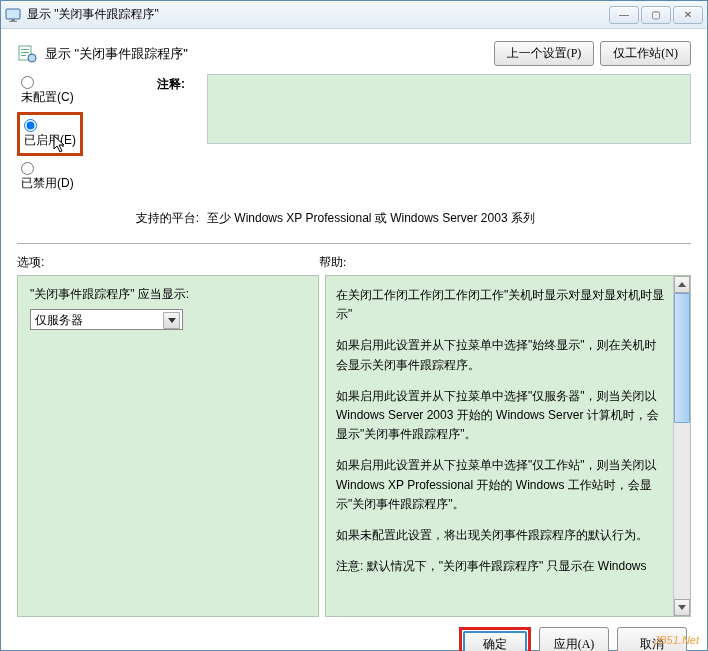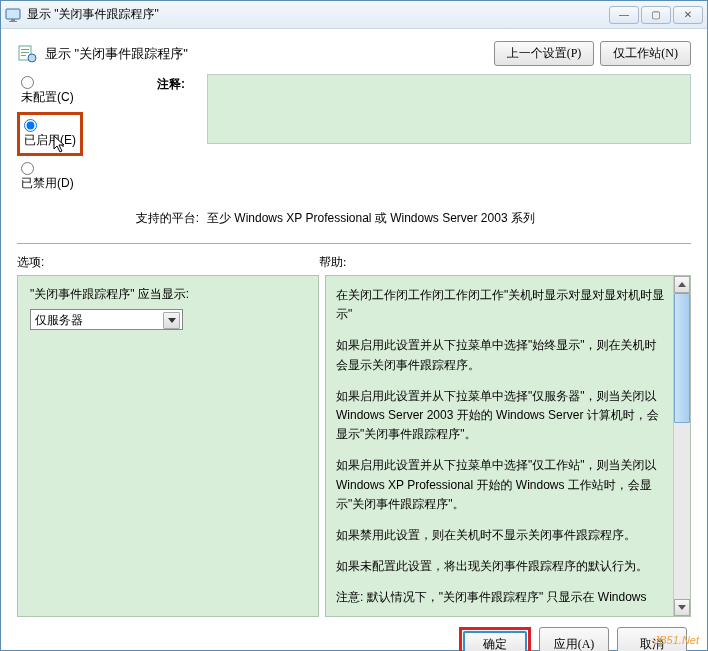--- a/index.html
+++ b/index.html
@@ -145,21 +145,20 @@
           <span class="arrow"></span>
         </div>
       </div>
 
       <div class="help-wrap">
         <div class="help-text">
           <p>在关闭工作闭工作闭工作闭工作"关机时显示对显对显对机时显示"</p>
           <p>如果启用此设置并从下拉菜单中选择"始终显示"，则在关机时会显示关闭事件跟踪程序。</p>
           <p>如果启用此设置并从下拉菜单中选择"仅服务器"，则当关闭以 Windows Server 2003 开始的 Windows Server 计算机时，会显示"关闭事件跟踪程序"。</p>
           <p>如果启用此设置并从下拉菜单中选择"仅工作站"，则当关闭以 Windows XP Professional 开始的 Windows 工作站时，会显示"关闭事件跟踪程序"。</p>
-          <p>如果禁用此设置，则在关机时不显示关闭事件跟踪程序。</p>
           <p>如果未配置此设置，将出现关闭事件跟踪程序的默认行为。</p>
           <p>注意: 默认情况下，"关闭事件跟踪程序" 只显示在 Windows</p>
         </div>
         <div class="scrollbar">
           <div class="scroll-up"></div>
           <div class="scroll-thumb"></div>
           <div class="scroll-down"></div>
         </div>
       </div>
     </div>

